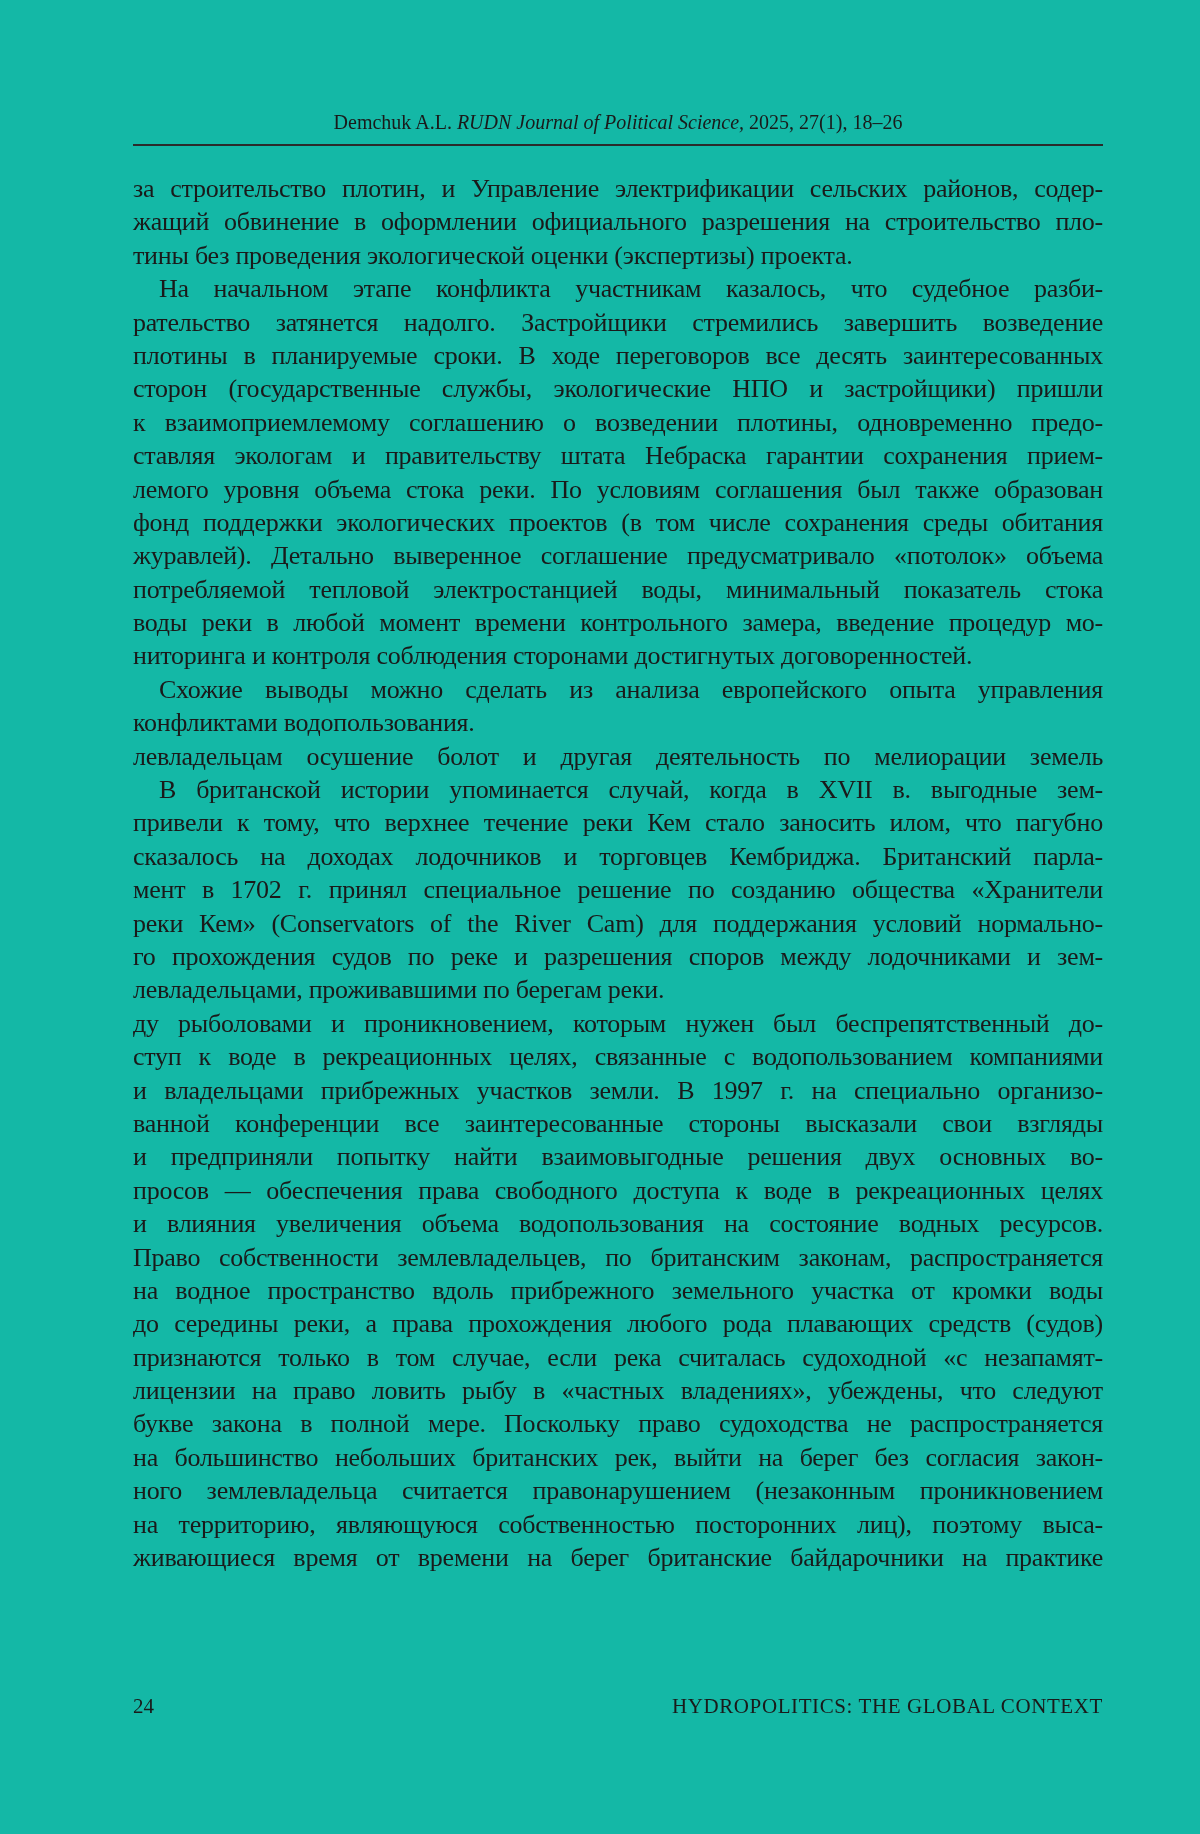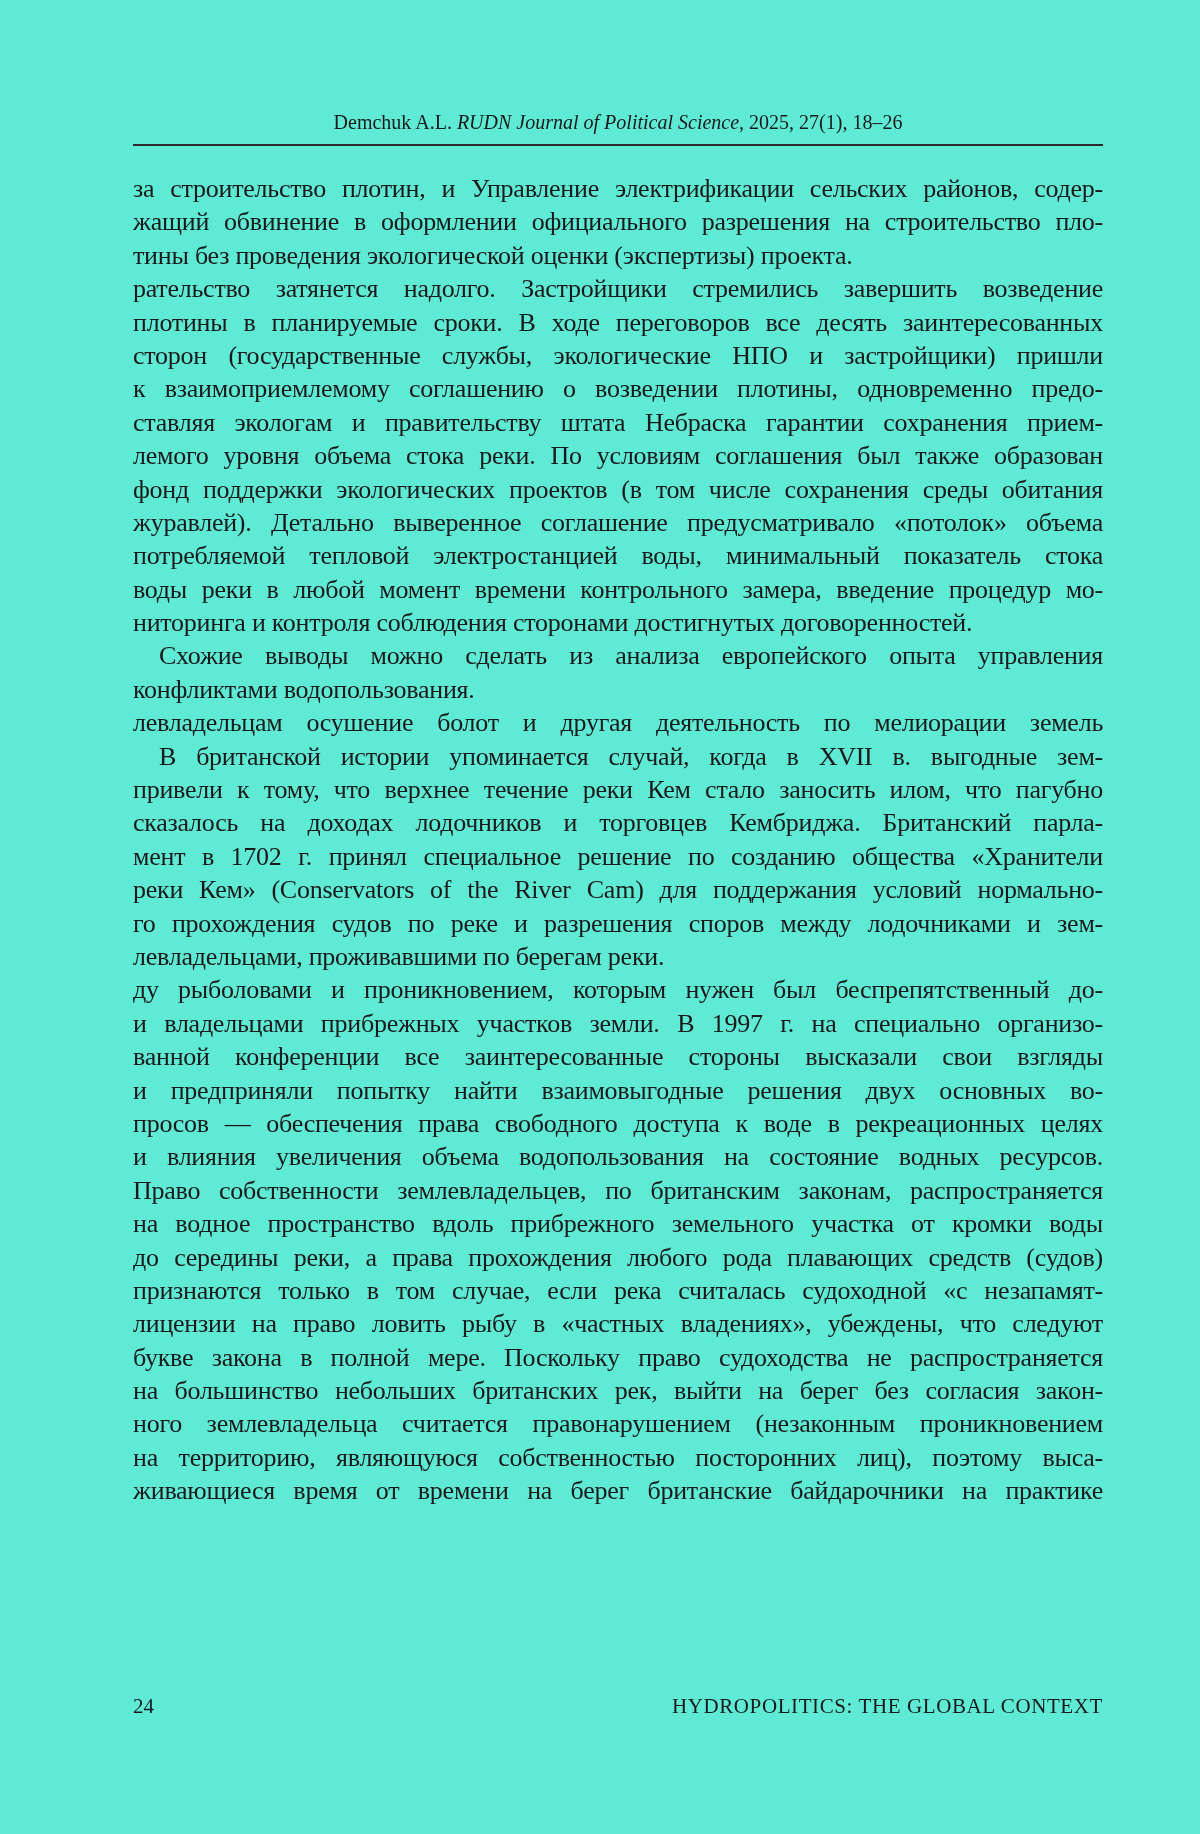--- a/index.html
+++ b/index.html
@@ -1,21 +1,21 @@
 <!DOCTYPE html>
 <html lang="ru"><head>
 <meta charset="utf-8">
 <style>
   html, body { margin: 0; padding: 0; background: #e8e8e8; }
   .page {
     position: relative;
     width: 1200px;
     height: 1834px;
     margin: 0 auto;
-    background: #5eead4;
+    background: #14b8a6;
     font-family: "Liberation Serif", "DejaVu Serif", serif;
     color: #1a1a1a;
     overflow: hidden;
   }
   .content-col {
     position: absolute;
     left: 133px;
     width: 970px;
   }
   .running-header {
@@ -76,20 +76,21 @@
 
   <div class="header-rule"></div>
 
   <div class="content-col article-body">
       <div class="paragraph">
         <div class="line"><span>за строительство плотин, и Управление электрификации сельских районов, содер-</span></div>
         <div class="line"><span>жащий обвинение в оформлении официального разрешения на строительство пло-</span></div>
         <div class="line para-end"><span>тины без проведения экологической оценки (экспертизы) проекта.</span></div>
       </div>
       <div class="paragraph">
+        <div class="line indent"><span>На начальном этапе конфликта участникам казалось, что судебное разби-</span></div>
         <div class="line"><span>рательство затянется надолго. Застройщики стремились завершить возведение</span></div>
         <div class="line"><span>плотины в планируемые сроки. В ходе переговоров все десять заинтересованных</span></div>
         <div class="line"><span>сторон (государственные службы, экологические НПО и застройщики) пришли</span></div>
         <div class="line"><span>к взаимоприемлемому соглашению о возведении плотины, одновременно предо-</span></div>
         <div class="line"><span>ставляя экологам и правительству штата Небраска гарантии сохранения прием-</span></div>
         <div class="line"><span>лемого уровня объема стока реки. По условиям соглашения был также образован</span></div>
         <div class="line"><span>фонд поддержки экологических проектов (в том числе сохранения среды обитания</span></div>
         <div class="line"><span>журавлей). Детально выверенное соглашение предусматривало «потолок» объема</span></div>
         <div class="line"><span>потребляемой тепловой электростанцией воды, минимальный показатель стока</span></div>
         <div class="line"><span>воды реки в любой момент времени контрольного замера, введение процедур мо-</span></div>
@@ -104,20 +105,21 @@
         <div class="line indent"><span>В британской истории упоминается случай, когда в XVII в. выгодные зем-</span></div>
         <div class="line"><span>привели к тому, что верхнее течение реки Кем стало заносить илом, что пагубно</span></div>
         <div class="line"><span>сказалось на доходах лодочников и торговцев Кембриджа. Британский парла-</span></div>
         <div class="line"><span>мент в 1702 г. принял специальное решение по созданию общества «Хранители</span></div>
         <div class="line"><span>реки Кем» (</span><span class="italic">Conservators of the River Cam</span><span>) для поддержания условий нормально-</span></div>
         <div class="line"><span>го прохождения судов по реке и разрешения споров между лодочниками и зем-</span></div>
         <div class="line para-end"><span>левладельцами, проживавшими по берегам реки.</span></div>
       </div>
       <div class="paragraph">
         <div class="line"><span>ду рыболовами и проникновением, которым нужен был беспрепятственный до-</span></div>
+        <div class="line"><span>ступ к воде в рекреационных целях, связанные с водопользованием компаниями</span></div>
         <div class="line"><span>и владельцами прибрежных участков земли. В 1997 г. на специально органи­зо-</span></div>
         <div class="line"><span>ванной конференции все заинтересованные стороны высказали свои взгляды</span></div>
         <div class="line"><span>и предприняли попытку найти взаимовыгодные решения двух основных во-</span></div>
         <div class="line"><span>просов — обеспечения права свободного доступа к воде в рекреационных целях</span></div>
         <div class="line"><span>и влияния увеличения объема водопользования на состояние водных ресурсов.</span></div>
         <div class="line"><span>Право собственности землевладельцев, по британским законам, распространяется</span></div>
         <div class="line"><span>на водное пространство вдоль прибрежного земельного участка от кромки воды</span></div>
         <div class="line"><span>до середины реки, а права прохождения любого рода плавающих средств (судов)</span></div>
         <div class="line"><span>признаются только в том случае, если река считалась судоходной «с незапамят-</span></div>
         <div class="line"><span>лицензии на право ловить рыбу в «частных владениях», убеждены, что следуют</span></div>

